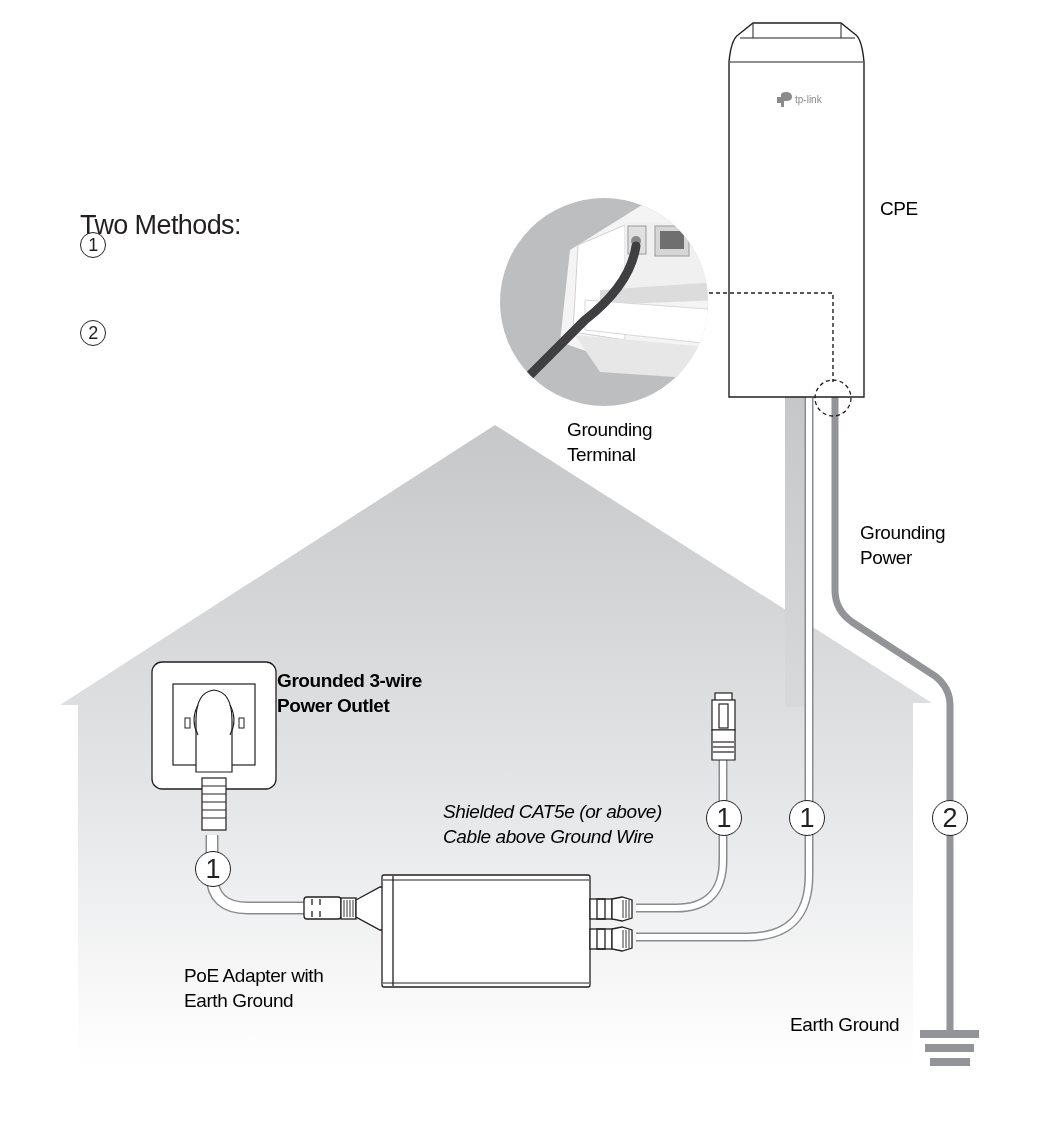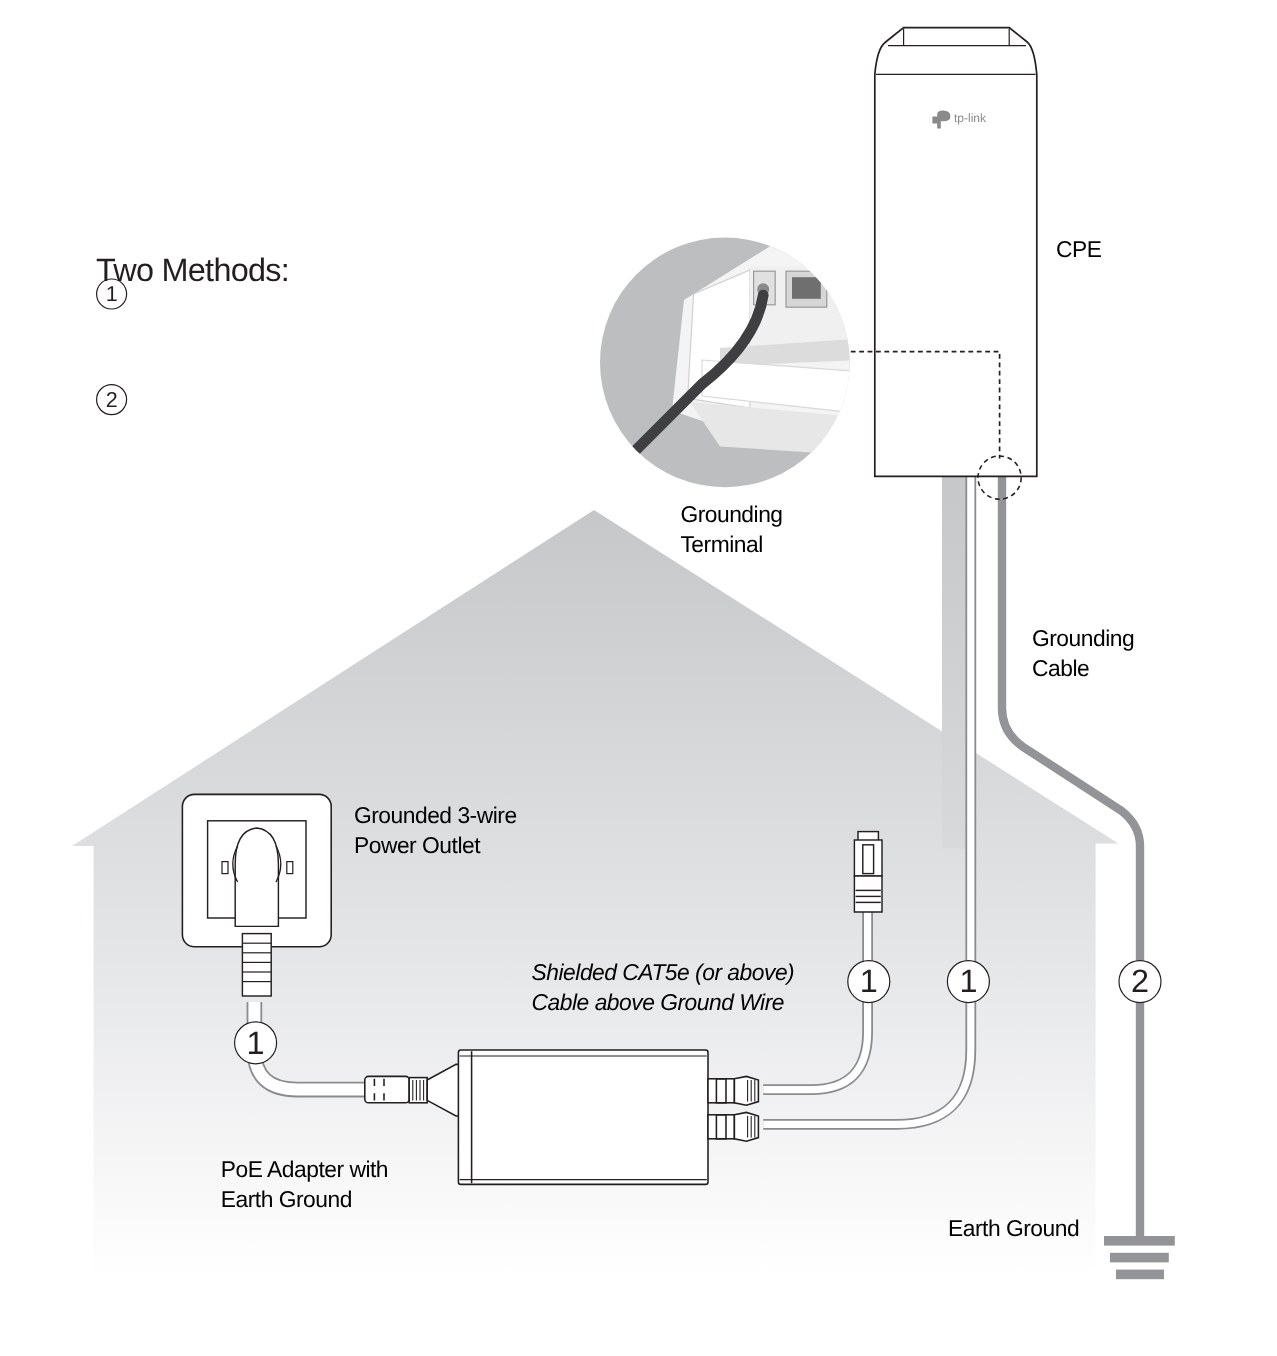--- a/index.html
+++ b/index.html
@@ -150,24 +150,24 @@
 
 <div class="lbl" style="left:880px; top:196px;">CPE</div>
 
 <div class="lbl" style="left:567px; top:417px;">
   <span>Grounding</span><br>
   <span>Terminal</span>
 </div>
 
 <div class="lbl" style="left:860px; top:520px;">
   <span>Grounding</span><br>
-  <span>Cable</span>
+  <span>Power</span>
 </div>
 
-<div class="lbl" style="left:295px; top:668px;">
+<div class="lbl" style="left:277px; top:668px;font-weight:bold;">
   <span>Grounded 3-wire</span><br>
   <span>Power Outlet</span>
 </div>
 
 <div class="lbl" style="left:443px; top:799px;font-style:italic;">
   <span>Shielded CAT5e (or above)</span><br>
   <span>Cable above Ground Wire</span>
 </div>
 
 <div class="lbl" style="left:184px; top:963px;">

